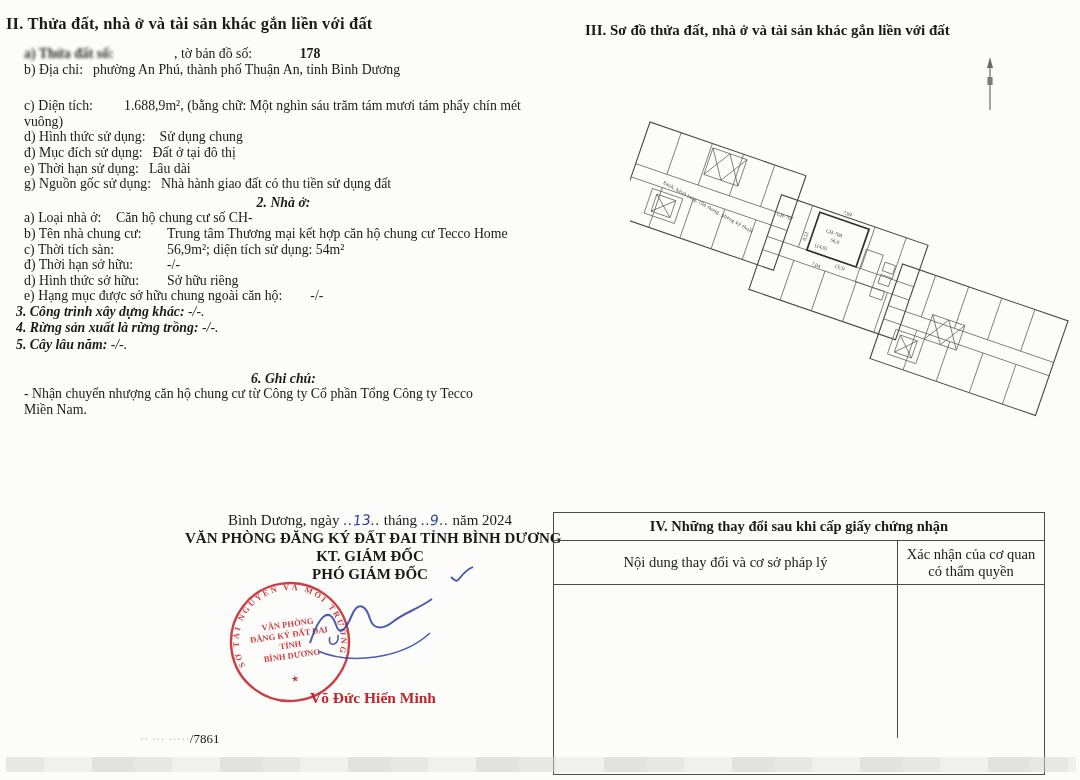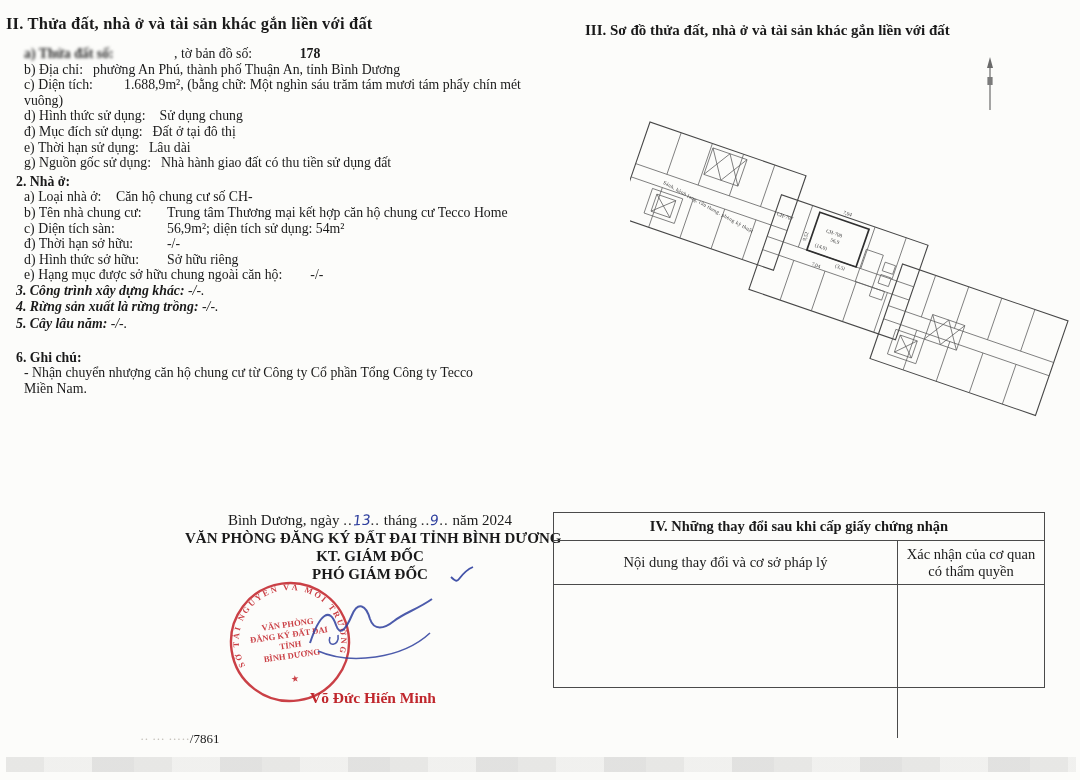--- a/index.html
+++ b/index.html
@@ -6,29 +6,29 @@
   #doc{position:relative;width:1080px;height:780px;background:#fcfcfa;
        font-family:"Liberation Serif",serif;color:#1a1a1a;overflow:hidden;}
 
   
   .sec2{position:absolute;left:6px;top:14px;width:545px;}
   .h2x{font-size:16.5px;font-weight:bold;letter-spacing:.2px;}
   .body2{margin-top:12px;margin-left:18px;font-size:13.8px;line-height:15.6px;}
   .ln{white-space:nowrap;}
   .ln.wrap{white-space:normal;}
   .lb{display:inline-block;}
-  .lb100{min-width:100px;}
+  .lb100{min-width:100px;margin-top:21px;}
   .lb92{min-width:92px;}
   .lb143{min-width:143px;}
   .gap10{margin-right:10px;} .gap14{margin-right:14px;} .gap28{margin-left:28px;}
   .blurline{filter:blur(1.6px);font-weight:bold;color:#2d2d2d;display:inline-block;min-width:150px;}
   .bd{font-weight:bold;}
   .ithead{font-weight:bold;font-style:italic;}
   .itval{font-style:italic;}
-  .subhead{font-weight:bold;margin-top:3px;}
+  .subhead{font-weight:bold;font-style:italic;margin-top:3px;text-align:center;}
   .note{white-space:normal;width:450px;}
 
   
   .sec3h{position:absolute;left:585px;top:22px;width:480px;font-size:15px;font-weight:bold;}
 
   
   #plan{position:absolute;left:630px;top:44px;width:450px;height:400px;}
   .w{stroke:#5a5a5a;stroke-width:.7;fill:none;}
   .wo{stroke:#474747;stroke-width:1.1;fill:none;}
   .wb{stroke:#2f2f2f;stroke-width:1.7;fill:none;}
@@ -42,21 +42,21 @@
   .hand{color:#2e3f9e;font-family:"DejaVu Sans",sans-serif;font-style:italic;
         font-size:14px;display:inline-block;transform:rotate(-4deg);}
   .dots{letter-spacing:1px;color:#333;}
   #stamp{position:absolute;left:227px;top:579px;}
   #sig{position:absolute;left:300px;top:585px;}
   #tick{position:absolute;left:449px;top:565px;}
   .signer{position:absolute;left:283px;top:689px;width:180px;text-align:center;
           color:#c0272d;font-weight:bold;font-size:15.5px;}
 
   
-  .t4{position:absolute;left:553px;top:512px;width:492px;height:176px;
+  .t4{position:absolute;left:553px;top:512px;width:492px;height:263px;
       border:1.5px solid #4a4a4a;font-size:14.5px;box-sizing:border-box;}
   .t4 .hd{height:27px;line-height:27px;text-align:center;font-weight:bold;
           border-bottom:1.4px solid #4a4a4a;}
   .t4 .cols{display:flex;border-bottom:1.4px solid #4a4a4a;height:44px;box-sizing:border-box;}
   .t4 .c1{width:344px;border-right:1.3px solid #4a4a4a;display:flex;align-items:center;
           justify-content:center;box-sizing:border-box;}
   .t4 .c2{flex:1;display:flex;align-items:center;justify-content:center;
           text-align:center;line-height:17px;padding:0 8px;}
   .t4 .bodyrow{display:flex;height:153px;}
   .t4 .b1{width:344px;border-right:1.3px solid #4a4a4a;box-sizing:border-box;}
@@ -101,21 +101,21 @@
 
       <div class="subhead" style="margin-left:-8px">2. Nhà ở:</div>
 
       <div class="ln">
         <span class="lb lb92">a) Loại nhà ở:</span><span>Căn hộ chung cư số CH-</span>
       </div>
       <div class="ln">
         <span class="lb lb143">b) Tên nhà chung cư:</span><span>Trung tâm Thương mại kết hợp căn hộ chung cư Tecco Home</span>
       </div>
       <div class="ln">
-        <span class="lb lb143">c) Diện tích sàn:</span><span>56,9m²; diện tích sử dụng: 54m²</span>
+        <span class="lb lb143">c) Thời tích sàn:</span><span>56,9m²; diện tích sử dụng: 54m²</span>
       </div>
       <div class="ln">
         <span class="lb lb143">đ) Thời hạn sở hữu:</span><span>-/-</span>
       </div>
       <div class="ln">
         <span class="lb lb143">d) Hình thức sở hữu:</span><span>Sở hữu riêng</span>
       </div>
       <div class="ln">
         <span>e) Hạng mục được sở hữu chung ngoài căn hộ:</span><span class="gap28">-/-</span>
       </div>

